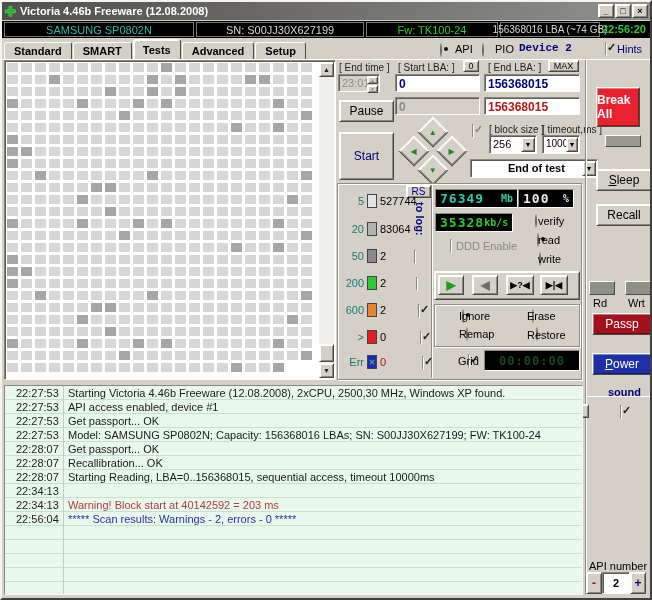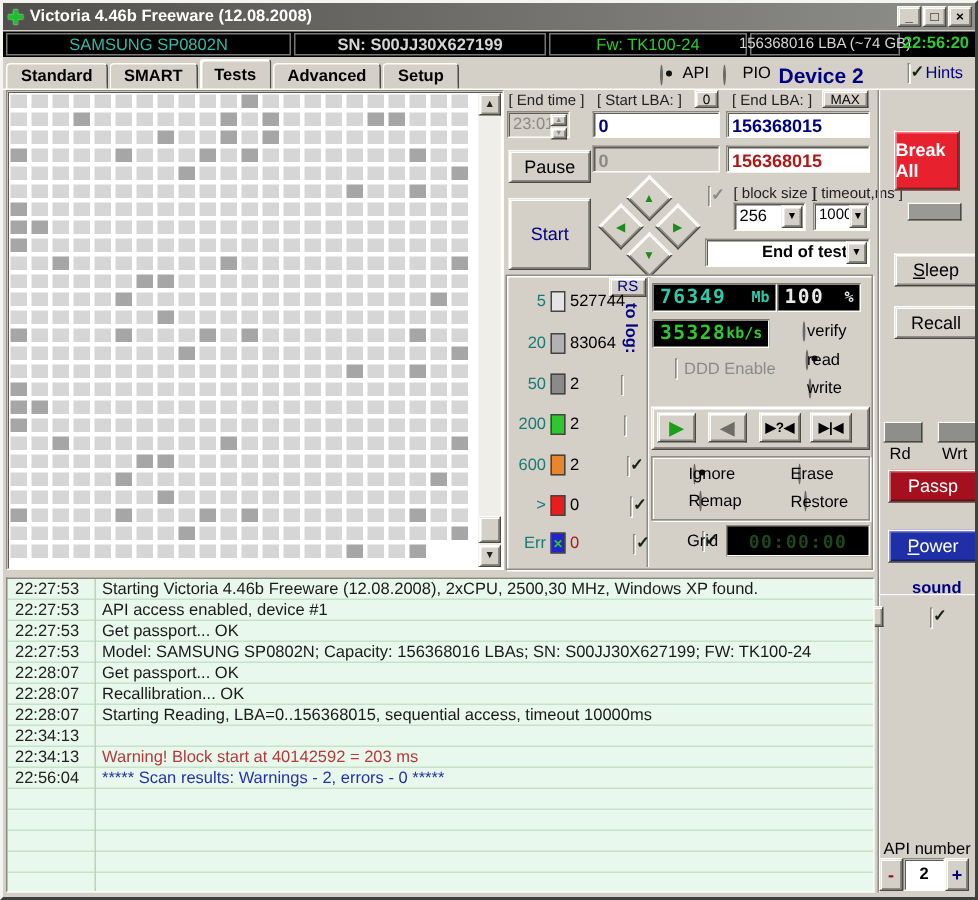--- a/index.html
+++ b/index.html
@@ -96,21 +96,21 @@
 
   .led { position:absolute; background:#8f8f89; border:1px solid; border-color:#fdfdf8 #4a4a44 #4a4a44 #fdfdf8; }
   .sidebtn { position:absolute; display:flex; align-items:center; justify-content:center; font-size:12px;
     border:1px solid; border-color:#fdfdf8 #4a4a44 #4a4a44 #fdfdf8; box-shadow: inset 1px 1px 0 rgba(255,255,255,.4), inset -1px -1px 0 rgba(0,0,0,.35); }
   .u::first-letter { text-decoration:underline; }
 
   
   .logarea { left:2px; top:383px; width:579px; height:210px; background:var(--log-bg,#e9f8ec);
     border:1px solid; border-color:#8a887f #fdfdf8 #fdfdf8 #8a887f; overflow:hidden; }
   .log-row { height:14px; border-bottom:1px solid #c6e2c8; display:flex; align-items:center; }
-  .log-row .t { width:56px; padding-left:5px; color:#222; flex:none; }
+  .log-row .t { width:56px; padding-left:11px; color:#222; flex:none; }
   .log-row .msg { padding-left:7px; white-space:nowrap; color:#1a1a1a; }
   .log-row.warning .msg { color:var(--warn-red); }
   .log-row.result .msg { color:var(--result-blue); }
   .logsep { position:absolute; left:58px; top:0; bottom:0; width:1px; background:#b8d4ba; }
   .groupline-v { position:absolute; width:2px; background:#8e8c84; border-right:1px solid #fff; }
   .groupline-h { position:absolute; height:1px; background:#8e8c84; border-bottom:1px solid #fff; }
 </style>
 </head>
 <body>
 
@@ -123,40 +123,40 @@
   <span class="tb-btns">
     <span class="tb-btn raised">_</span>
     <span class="tb-btn raised">□</span>
     <span class="tb-btn raised">×</span>
   </span>
 </div>
 
 
 <div class="abs infobar">
   <span class="seg model" style="left:2px;width:190px;">SAMSUNG SP0802N</span>
-  <span class="seg sn" style="left:194px;width:168px;font-weight:bold;">SN: S00JJ30X627199</span>
+  <span class="seg sn" style="left:194px;width:168px;">SN: S00JJ30X627199</span>
   <span class="seg fw" style="left:364px;width:132px;">Fw: TK100-24</span>
   <span class="seg lba" style="left:498px;width:100px;">156368016 LBA (~74 GB)</span>
   <span class="clocktxt">22:56:20</span>
 </div>
 
 
 <div class="abs tabrow">
   <div class="tabs">
     <span class="tab">Standard</span>
     <span class="tab">SMART</span>
     <span class="tab active">Tests</span>
     <span class="tab">Advanced</span>
     <span class="tab">Setup</span>
   </div>
   <span class="abs radio checked selected" style="left:438px;top:5px;"></span>
   <span class="abs" style="left:453px;top:4px;">API</span>
   <span class="abs radio" style="left:478px;top:5px;"></span>
   <span class="abs" style="left:493px;top:4px;">PIO</span>
-  <span class="abs navy bold" style="left:517px;top:3px;font-size:14px;">Device 2</span>
+  <span class="abs navy bold" style="left:517px;top:3px;font-size:11px;font-family:Liberation Mono, monospace;">Device 2</span>
   <span class="abs checkbox checked" style="left:599px;top:4px;"></span>
   <span class="abs navy" style="left:615px;top:4px;">Hints</span>
 </div>
 
 
 <div class="abs gridpanel sunken">
   <div class="cells">
       <div class="cell"></div>
       <div class="cell"></div>
       <div class="cell"></div>
@@ -785,21 +785,21 @@
   <span class="abs lbl" style="left:487px;top:122px;">[ block size ]</span>
   <div class="combo sunken" style="left:487px;top:133px;width:48px;height:19px;">
     <span>256</span>
     <span class="arrow raised">▼</span>
   </div>
   <span class="abs lbl" style="left:540px;top:122px;text-align:center;">[ timeout,ms ]</span>
   <div class="combo sunken" style="left:540px;top:133px;width:38px;height:19px;font-size:10px;padding-right:14px;">
     <span>10000</span>
     <span class="arrow raised" style="width:12px;">▼</span>
   </div>
-  <div class="combo sunken bold" style="left:468px;top:157px;width:110px;height:19px;padding-left:37px;">
+  <div class="combo sunken bold" style="left:468px;top:157px;width:128px;height:19px;padding-left:37px;">
     <span>End of test</span>
     <span class="arrow raised">▼</span>
   </div>
 </div>
 
 
 <div class="abs etchbox" style="left:335px;top:181px;width:245px;height:197px;"></div>
 <div class="groupline-v" style="left:429px;top:183px;height:193px;"></div>
 
 <div class="minibtn raised navy" style="left:404px;top:183px;width:25px;height:13px;font-size:10px;">

